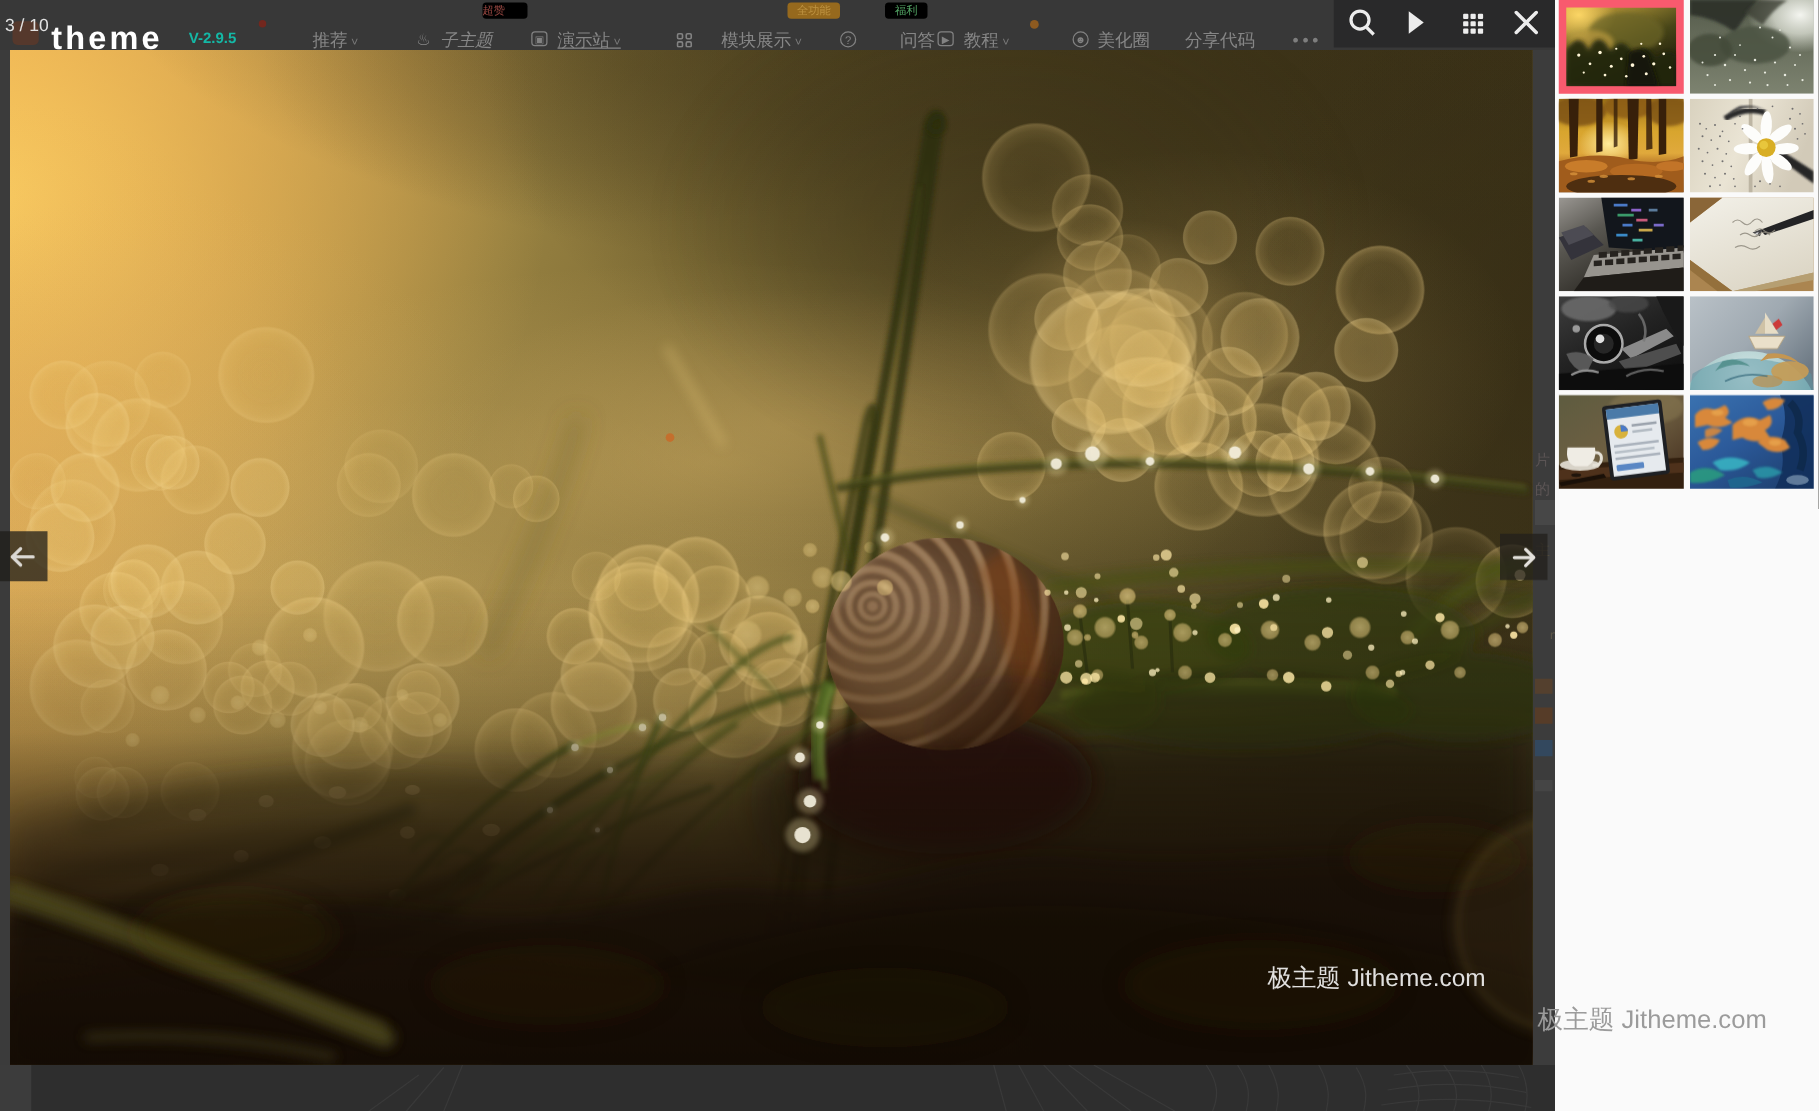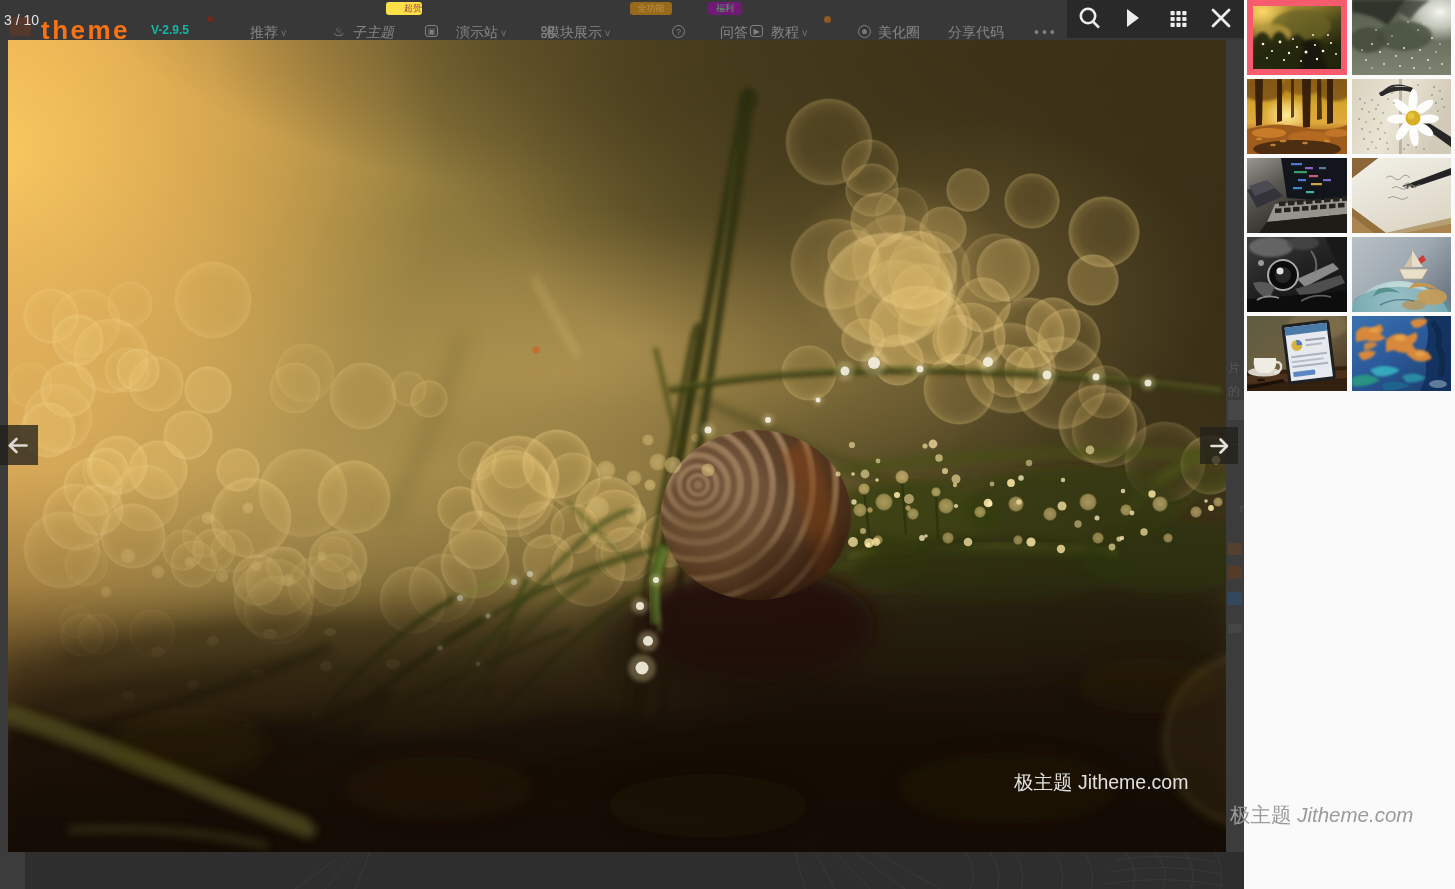--- a/index.html
+++ b/index.html
@@ -5,28 +5,28 @@
   * { margin:0; padding:0; box-sizing:border-box; }
   html,body { width:1455px; height:889px; overflow:hidden; background:#3b3b3b;
     font-family:"Liberation Sans", sans-serif; position:relative; }
   .abs { position:absolute; }
 </style>
 </head>
 <body>
 
 <div class="abs" style="left:0;top:0;width:1244px;height:40px;background:#383838;overflow:hidden;">
   <div class="abs" style="left:10px;top:17px;width:21px;height:19px;border-radius:4px;background:#55382c;"></div>
-  <div class="abs" style="left:41px;top:15px;font-size:26px;font-weight:bold;letter-spacing:2.5px;color:#f97316;">theme</div>
+  <div class="abs" style="left:41px;top:15px;font-size:26px;font-weight:bold;letter-spacing:2.5px;color:#ffffff;">theme</div>
   <div class="abs" style="left:151px;top:23px;font-size:12px;font-weight:bold;color:#14b8a6;">V-2.9.5</div>
   <div class="abs" style="left:207px;top:16px;width:6px;height:6px;border-radius:50%;background:#73271e;"></div>
   <div class="abs" style="left:0;top:24px;font-size:14px;color:#868686;white-space:nowrap;">
     <span class="abs" style="left:250px;">推荐<span style="font-size:10px;color:#7a7a7a;"> ˅</span></span>
     <span class="abs" style="left:352px;font-style:italic;">子主题</span>
-    <span class="abs" style="left:456px;">演示站<span style="font-size:10px;color:#7a7a7a;"> ˅</span></span>
-    <span class="abs" style="left:546px;">模块展示<span style="font-size:10px;color:#7a7a7a;"> ˅</span></span>
+    <span class="abs" style="left:446px;text-decoration:underline;">演示站<span style="font-size:10px;color:#7a7a7a;"> ˅</span></span>
+    <span class="abs" style="left:577px;">模块展示<span style="font-size:10px;color:#7a7a7a;"> ˅</span></span>
     <span class="abs" style="left:720px;">问答</span>
     <span class="abs" style="left:771px;">教程<span style="font-size:10px;color:#7a7a7a;"> ˅</span></span>
     <span class="abs" style="left:878px;font-family:Liberation Serif, serif;">美化圈</span>
     <span class="abs" style="left:948px;">分享代码</span>
     <span class="abs" style="left:1034px;letter-spacing:3px;color:#7e7e7e;">•••</span>
   </div>
 
   <span class="abs" style="left:333px;top:24px;font-size:13px;color:#8a8a8a;">♨</span>
   <span class="abs" style="left:425px;top:25px;width:13px;height:12px;border:1.5px solid #828282;border-radius:3px;font-size:8px;color:#828282;text-align:center;line-height:11px;">▣</span>
   <svg class="abs" style="left:541px;top:26px;" width="13" height="12">
@@ -34,23 +34,23 @@
 <rect x="1" y="1" width="4" height="4" rx="1"></rect>
         <rect x="8" y="1" width="4" height="4" rx="1"></rect>
 <rect x="1" y="7.5" width="4" height="4" rx="1"></rect>
         <rect x="8" y="7.5" width="4" height="4" rx="1"></rect>
       </g>
     </svg>
   <span class="abs" style="left:672px;top:25px;width:13px;height:13px;border:1.5px solid #828282;border-radius:50%;font-size:9px;color:#828282;text-align:center;line-height:12px;">?</span>
   <span class="abs" style="left:750px;top:25px;width:13px;height:12px;border:1.5px solid #828282;border-radius:3px;font-size:8px;color:#828282;text-align:center;line-height:11px;">▶</span>
   <span class="abs" style="left:858px;top:25px;width:13px;height:13px;border:1.5px solid #828282;border-radius:50%;font-size:8px;color:#828282;text-align:center;line-height:11px;">☻</span>
 
-  <span class="abs" style="left:386px;top:2px;width:36px;height:13px;background:#fde047;border-radius:3px;color:#9e4a44;font-size:9px;text-align:right;line-height:13px;">超赞</span>
+  <span class="abs" style="left:386px;top:2px;width:36px;height:13px;background:#000000;border-radius:3px;color:#9e4a44;font-size:9px;text-align:left;line-height:13px;">超赞</span>
   <span class="abs" style="left:630px;top:2px;width:42px;height:13px;background:#96691d;border-radius:3px;color:#bd9240;font-size:9px;text-align:center;line-height:13px;">全功能</span>
-  <span class="abs" style="left:708px;top:2px;width:34px;height:13px;background:#701a75;border-radius:3px;color:#54a866;font-size:9px;text-align:center;line-height:13px;">福利</span>
+  <span class="abs" style="left:708px;top:2px;width:34px;height:13px;background:#000000;border-radius:3px;color:#54a866;font-size:9px;text-align:center;line-height:13px;">福利</span>
   <span class="abs" style="left:824px;top:16px;width:7px;height:7px;border-radius:50%;background:#8d5a20;"></span>
 </div>
 
 <div class="abs" style="left:0;top:852px;width:1244px;height:37px;background:#3c3c3c;overflow:hidden;">
   <div class="abs" style="left:25px;top:0;width:1219px;height:37px;background:#2e2e2e;"></div>
   <svg class="abs" style="left:25px;top:0;" width="1219" height="37">
     <g stroke="#393939" fill="none" stroke-width="1">
       <path d="M330,37 L345,0 M300,37 L330,2 M270,37 L310,8"></path>
       <path d="M790,0 L810,37 M770,0 L780,37 M810,0 L845,37 M830,0 L880,37 M850,0 L915,37"></path>
       <path d="M940,0 C950,15 950,25 945,37 M965,0 C975,15 975,25 972,37 M990,0 C1000,18 998,28 996,37"></path>
@@ -1008,13 +1008,13 @@
         <ellipse cx="68" cy="38" rx="5" ry="2.5"></ellipse>
 </g>
 <path d="M18,54 Q32,46 48,54 Q38,62 24,60 Z" fill="#38b2c2" opacity="0.9" filter="url(#t10b)"></path>
 <path d="M50,60 Q62,54 74,62 Q64,68 54,66 Z" fill="#2a98a8" opacity="0.85" filter="url(#t10b)"></path>
 <path d="M0,62 Q14,54 28,64 Q14,72 0,70 Z" fill="#2a9a80" opacity="0.9" filter="url(#t10b)"></path>
 <path d="M30,68 Q44,62 58,70 Q44,75 32,74 Z" fill="#1e6a90" opacity="0.8"></path>
 <ellipse cx="86" cy="68" rx="9" ry="4" fill="#bcd4e4" opacity="0.45"></ellipse>
 </svg>
 </div>
 
-<div class="abs" style="left:1230px;top:801px;font-size:20.5px;color:#9b9b9b;">极主题 <span style="font-style:italic;">Jitheme.com</span></div>
+<div class="abs" style="left:1230px;top:801px;font-size:20.5px;color:#9b9b9b;">极主题 <span style="">Jitheme.com</span></div>
 
 </body></html>

